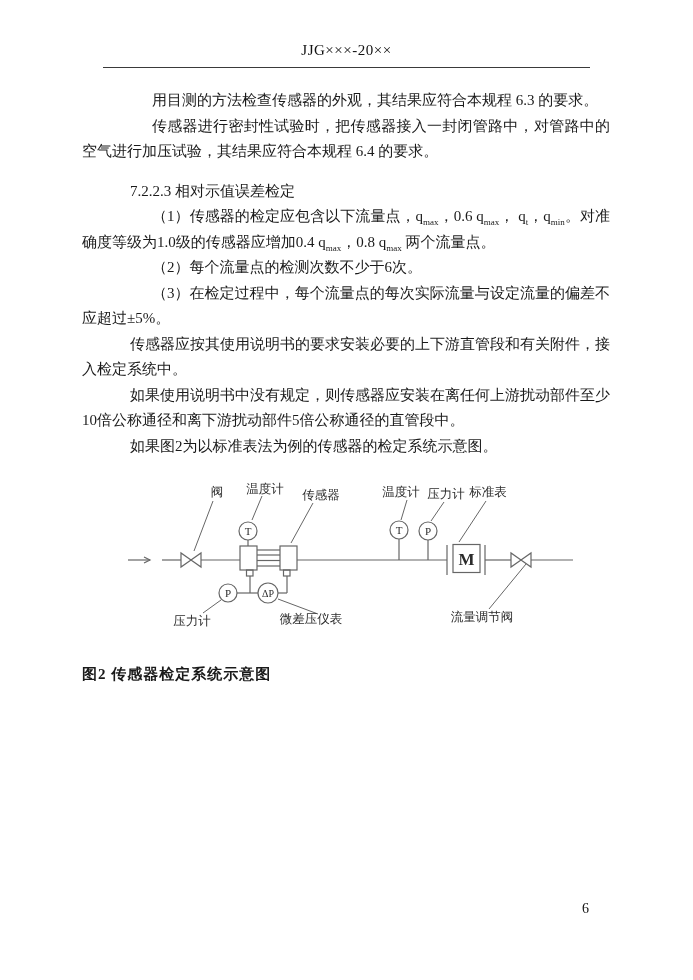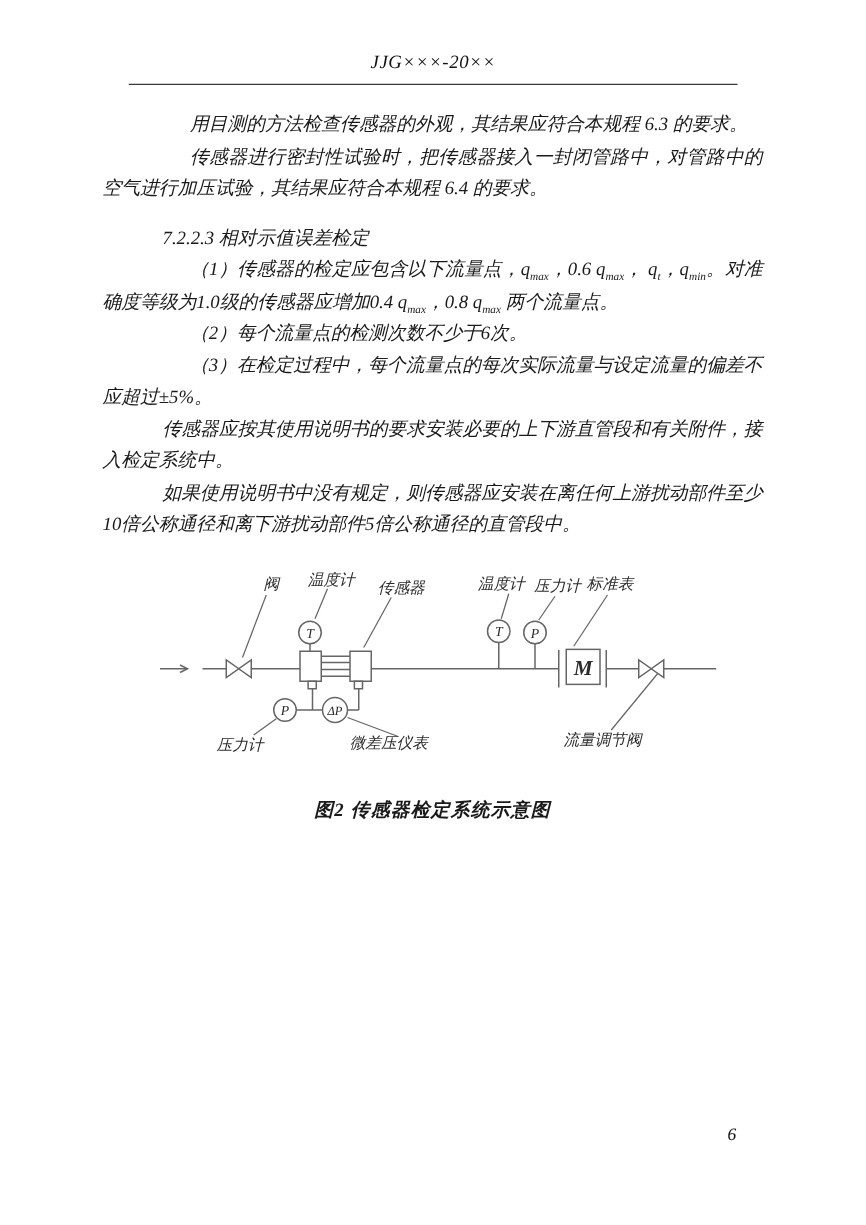--- a/index.html
+++ b/index.html
@@ -3,21 +3,20 @@
 <meta charset="utf-8">
 <style>
   html,body{margin:0;padding:0;background:#ffffff;}
   .page{
     position:relative;
     width:693px;height:980px;
     background:#ffffff;
     font-family:"Liberation Serif","DejaVu Serif",serif;
     color:#1a1a1a;
     overflow:hidden;
-    font-style:italic;
   }
   .doc-header{
     position:absolute;top:42px;left:0;width:693px;
     text-align:center;font-size:15px;letter-spacing:.5px;color:#111;
   }
   .header-rule{
     position:absolute;top:67px;left:103px;width:487px;
     border-top:1.6px solid #3a3a3a;height:0;
   }
   .body-text{
@@ -25,21 +24,21 @@
     font-size:15px;line-height:25.5px;text-align:justify;
   }
   .para{margin:0;}
   .para.indent{text-indent:48px;}
   .para.indent-lg{text-indent:70px;}
   .para.heading{text-indent:48px;}
   .para.gap-before{margin-top:14px;}
   sub{font-size:9px;line-height:0;}
   .figure-wrap{margin:12px 0 0 13px;}
   .figure-caption{
-    text-align:center;font-weight:bold;font-size:15px;
+    text-align:left;font-weight:bold;font-size:15px;
     margin:14px 0 6px 0;letter-spacing:1px;
   }
   .page-number{
     position:absolute;top:901px;right:104px;
     font-size:14px;color:#111;
   }
   svg text.dlabel{
     font-family:"Liberation Serif","DejaVu Serif",serif;
     font-size:12.5px;fill:#2b2b2b;
   }
@@ -60,20 +59,21 @@
 
     <div>
         <p class="para indent-lg">用目测的方法检查传感器的外观，其结果应符合本规程 6.3 的要求。</p>
         <p class="para indent-lg">传感器进行密封性试验时，把传感器接入一封闭管路中，对管路中的空气进行加压试验，其结果应符合本规程 6.4 的要求。</p>
         <p class="para heading gap-before">7.2.2.3 相对示值误差检定</p>
         <p class="para indent-lg">（1）传感器的检定应包含以下流量点，q<sub>max</sub>，0.6 q<sub>max</sub>， q<sub>t</sub>，q<sub>min</sub>。对准确度等级为1.0级的传感器应增加0.4 q<sub>max</sub>，0.8 q<sub>max</sub> 两个流量点。</p>
         <p class="para indent-lg">（2）每个流量点的检测次数不少于6次。</p>
         <p class="para indent-lg">（3）在检定过程中，每个流量点的每次实际流量与设定流量的偏差不应超过±5%。</p>
         <p class="para indent">传感器应按其使用说明书的要求安装必要的上下游直管段和有关附件，接入检定系统中。</p>
         <p class="para indent">如果使用说明书中没有规定，则传感器应安装在离任何上游扰动部件至少10倍公称通径和离下游扰动部件5倍公称通径的直管段中。</p>
+        <p class="para indent">如果图2为以标准表法为例的传感器的检定系统示意图。</p>
       </div>
 
     <div class="figure-wrap">
       <svg width="485" height="168" viewBox="0 0 485 168" stroke-linecap="butt" fill="none">
         <g stroke="#666" stroke-width="1.2">
 
           <g>
             <line x1="33" y1="89" x2="55" y2="89"></line>
             <polyline points="49,86 55,89 49,92" fill="none"></polyline>
           </g>

